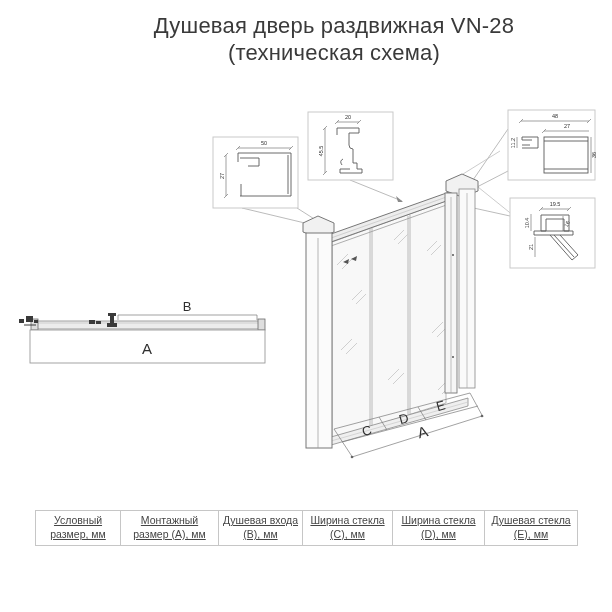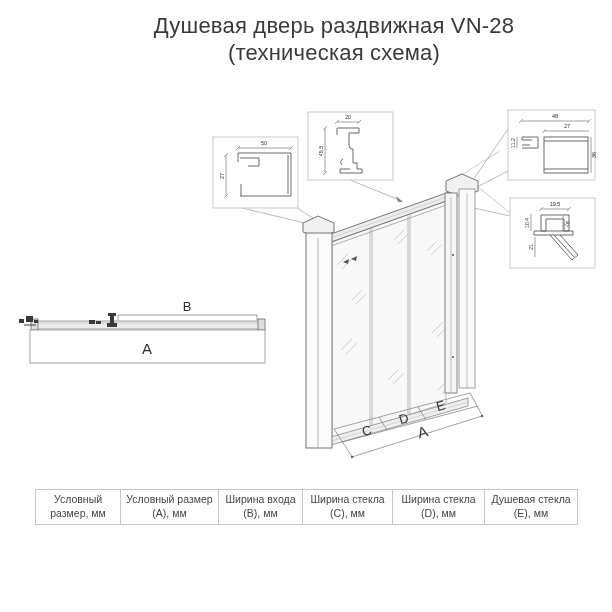--- a/index.html
+++ b/index.html
@@ -13,23 +13,23 @@
   .detail-box{fill:#ffffff;stroke:#c9c9c9;stroke-width:1;}
   .profile{fill:none;stroke:#5a5a5a;stroke-width:.9;}
   .dimline{stroke:#7a7a7a;stroke-width:.7;fill:none;}
   .dimtxt{font-size:5.5px;fill:#333;text-anchor:middle;}
   .leader{stroke:#a9a9a9;stroke-width:.8;fill:none;}
   .faint{stroke:#bfbfbf;stroke-width:.8;fill:none;}
   .bigdim{font-size:13px;fill:#2f2f2f;text-anchor:middle;}
   .bigdim2{font-size:15px;fill:#2f2f2f;text-anchor:middle;}
   .hatch{stroke:#cfcfcf;stroke-width:1;fill:none;}
   .size-table{
-    position:absolute;top:489px;left:35px;width:542px;
+    position:absolute;top:510px;left:35px;width:542px;
     border-collapse:collapse;table-layout:fixed;
-    font-size:10.5px;color:#454545;text-align:center;
+    font-size:10.5px;color:#454545;text-align:center;text-decoration:underline;
   }
   .size-table th,.size-table td{border:1px solid #c6c6c6;padding:1px 2px;font-weight:400;line-height:1.3;}
   .size-table th{height:32px;}
   .size-table td{height:16px;}
   .c1{width:85px}.c2{width:98px}.c3{width:84px}.c4{width:90px}.c5{width:92px}.c6{width:93px}
 </style>
 </head>
 <body>
 
 <div class="title-block">
@@ -197,22 +197,22 @@
     <col class="c1">
       <col class="c2">
       <col class="c3">
       <col class="c4">
       <col class="c5">
       <col class="c6">
   </colgroup>
   <thead>
     <tr>
       <th>Условный размер, мм</th>
-      <th>Условный размер (А), мм</th>
-      <th>Ширина входа (B), мм</th>
+      <th>Монтажный размер (А), мм</th>
+      <th>Душевая входа (B), мм</th>
       <th>Ширина стекла (C), мм</th>
       <th>Ширина стекла (D), мм</th>
       <th>Душевая стекла (E), мм</th>
     </tr>
   </thead>
   <tbody>
   </tbody>
 </table>
 
 </body></html>

